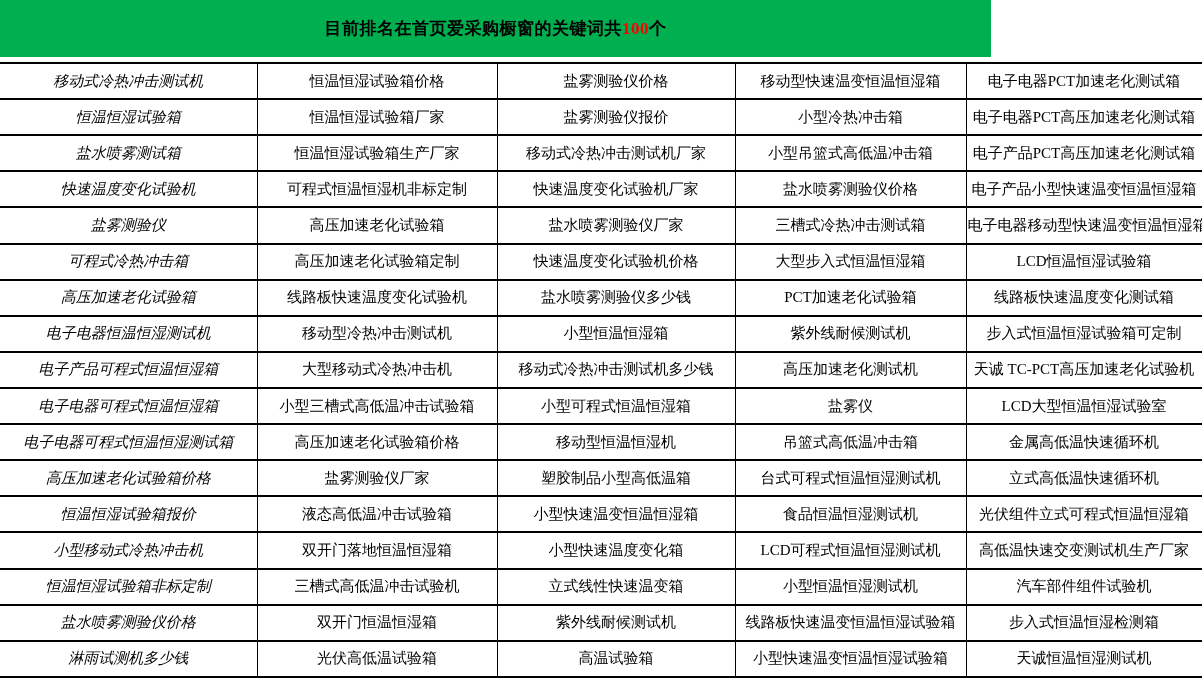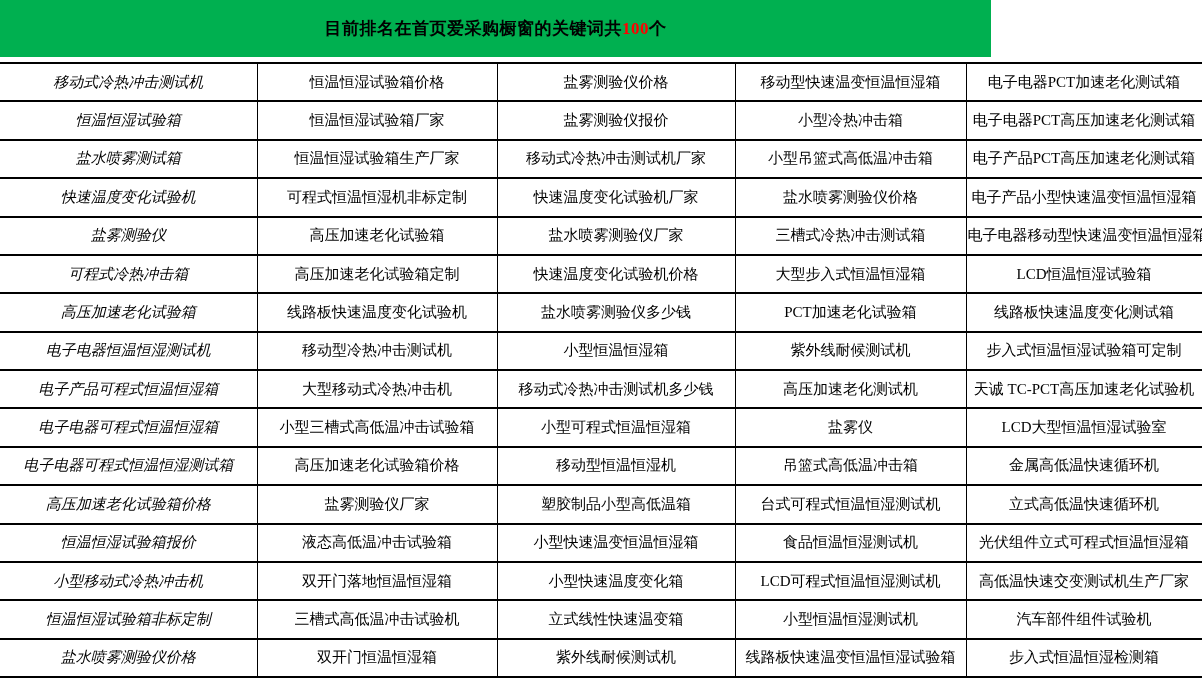--- a/index.html
+++ b/index.html
@@ -175,14 +175,21 @@
         <td>小型恒温恒湿测试机</td>
         <td>汽车部件组件试验机</td>
       </tr>
       <tr>
         <td>盐水喷雾测验仪价格</td>
         <td>双开门恒温恒湿箱</td>
         <td>紫外线耐候测试机</td>
         <td>线路板快速温变恒温恒湿试验箱</td>
         <td>步入式恒温恒湿检测箱</td>
       </tr>
+      <tr>
+        <td>淋雨试测机多少钱</td>
+        <td>光伏高低温试验箱</td>
+        <td>高温试验箱</td>
+        <td>小型快速温变恒温恒湿试验箱</td>
+        <td>天诚恒温恒湿测试机</td>
+      </tr>
     </tbody>
 </table>
 
 </body></html>

